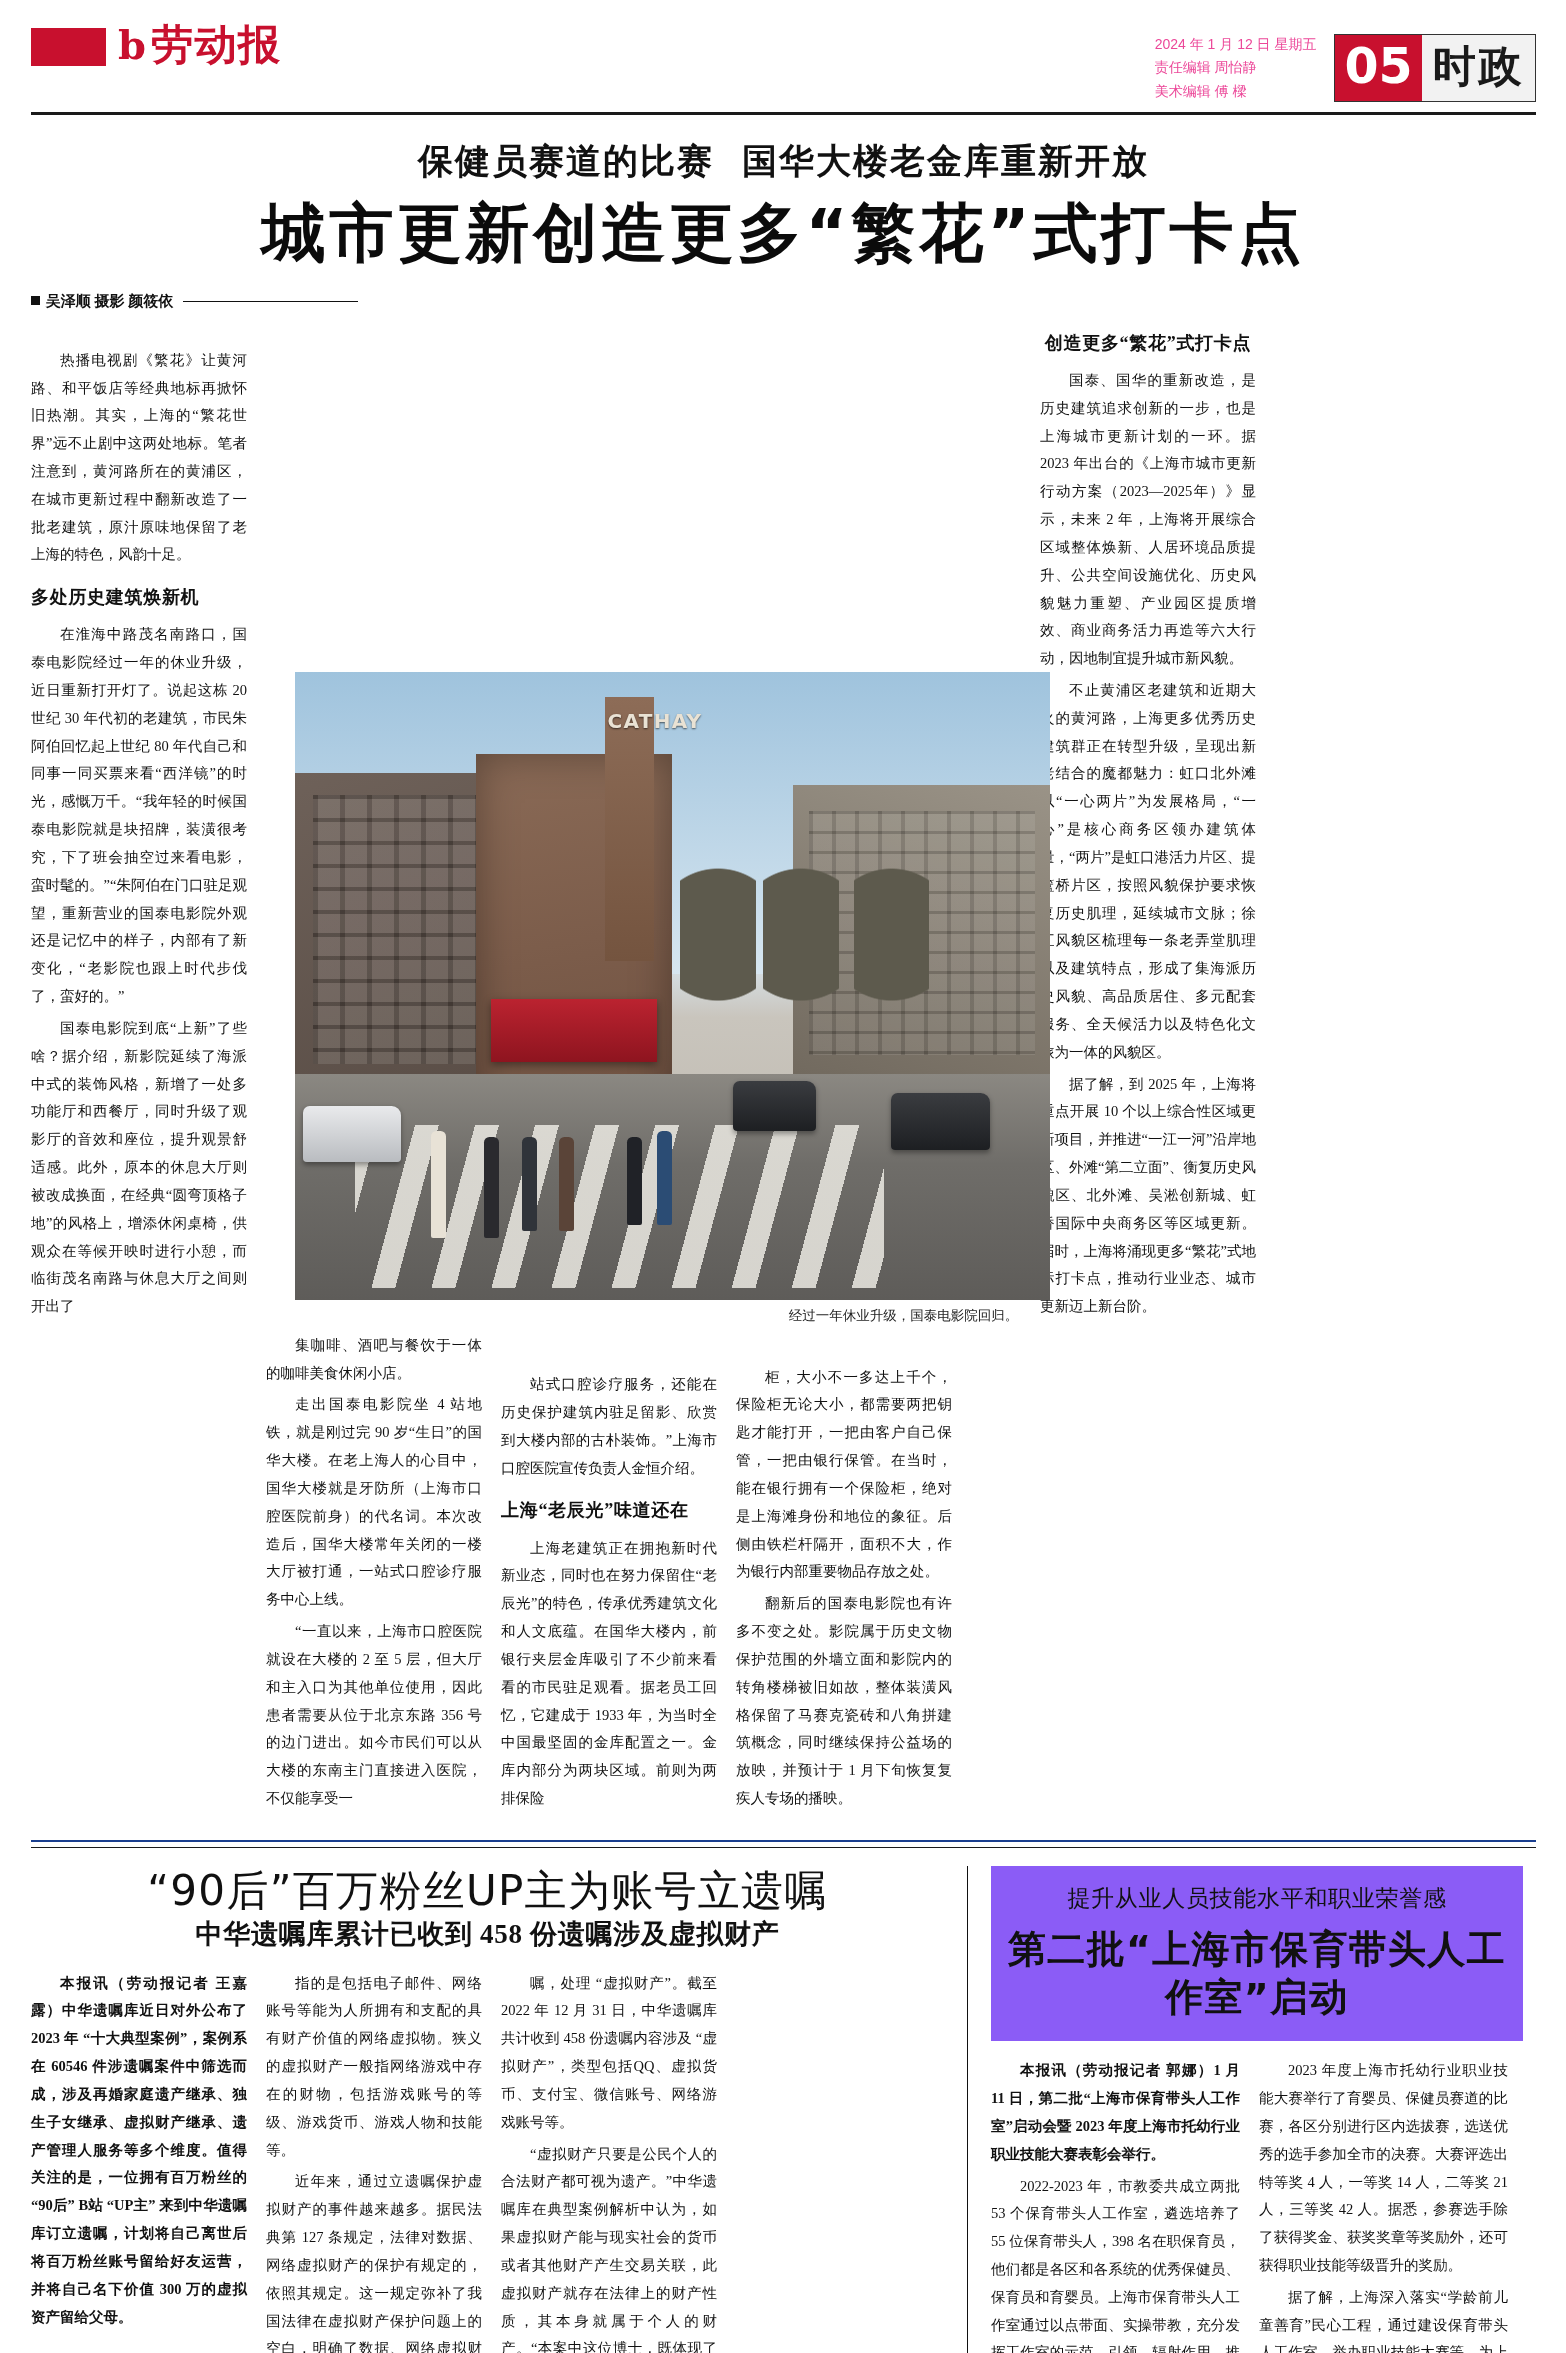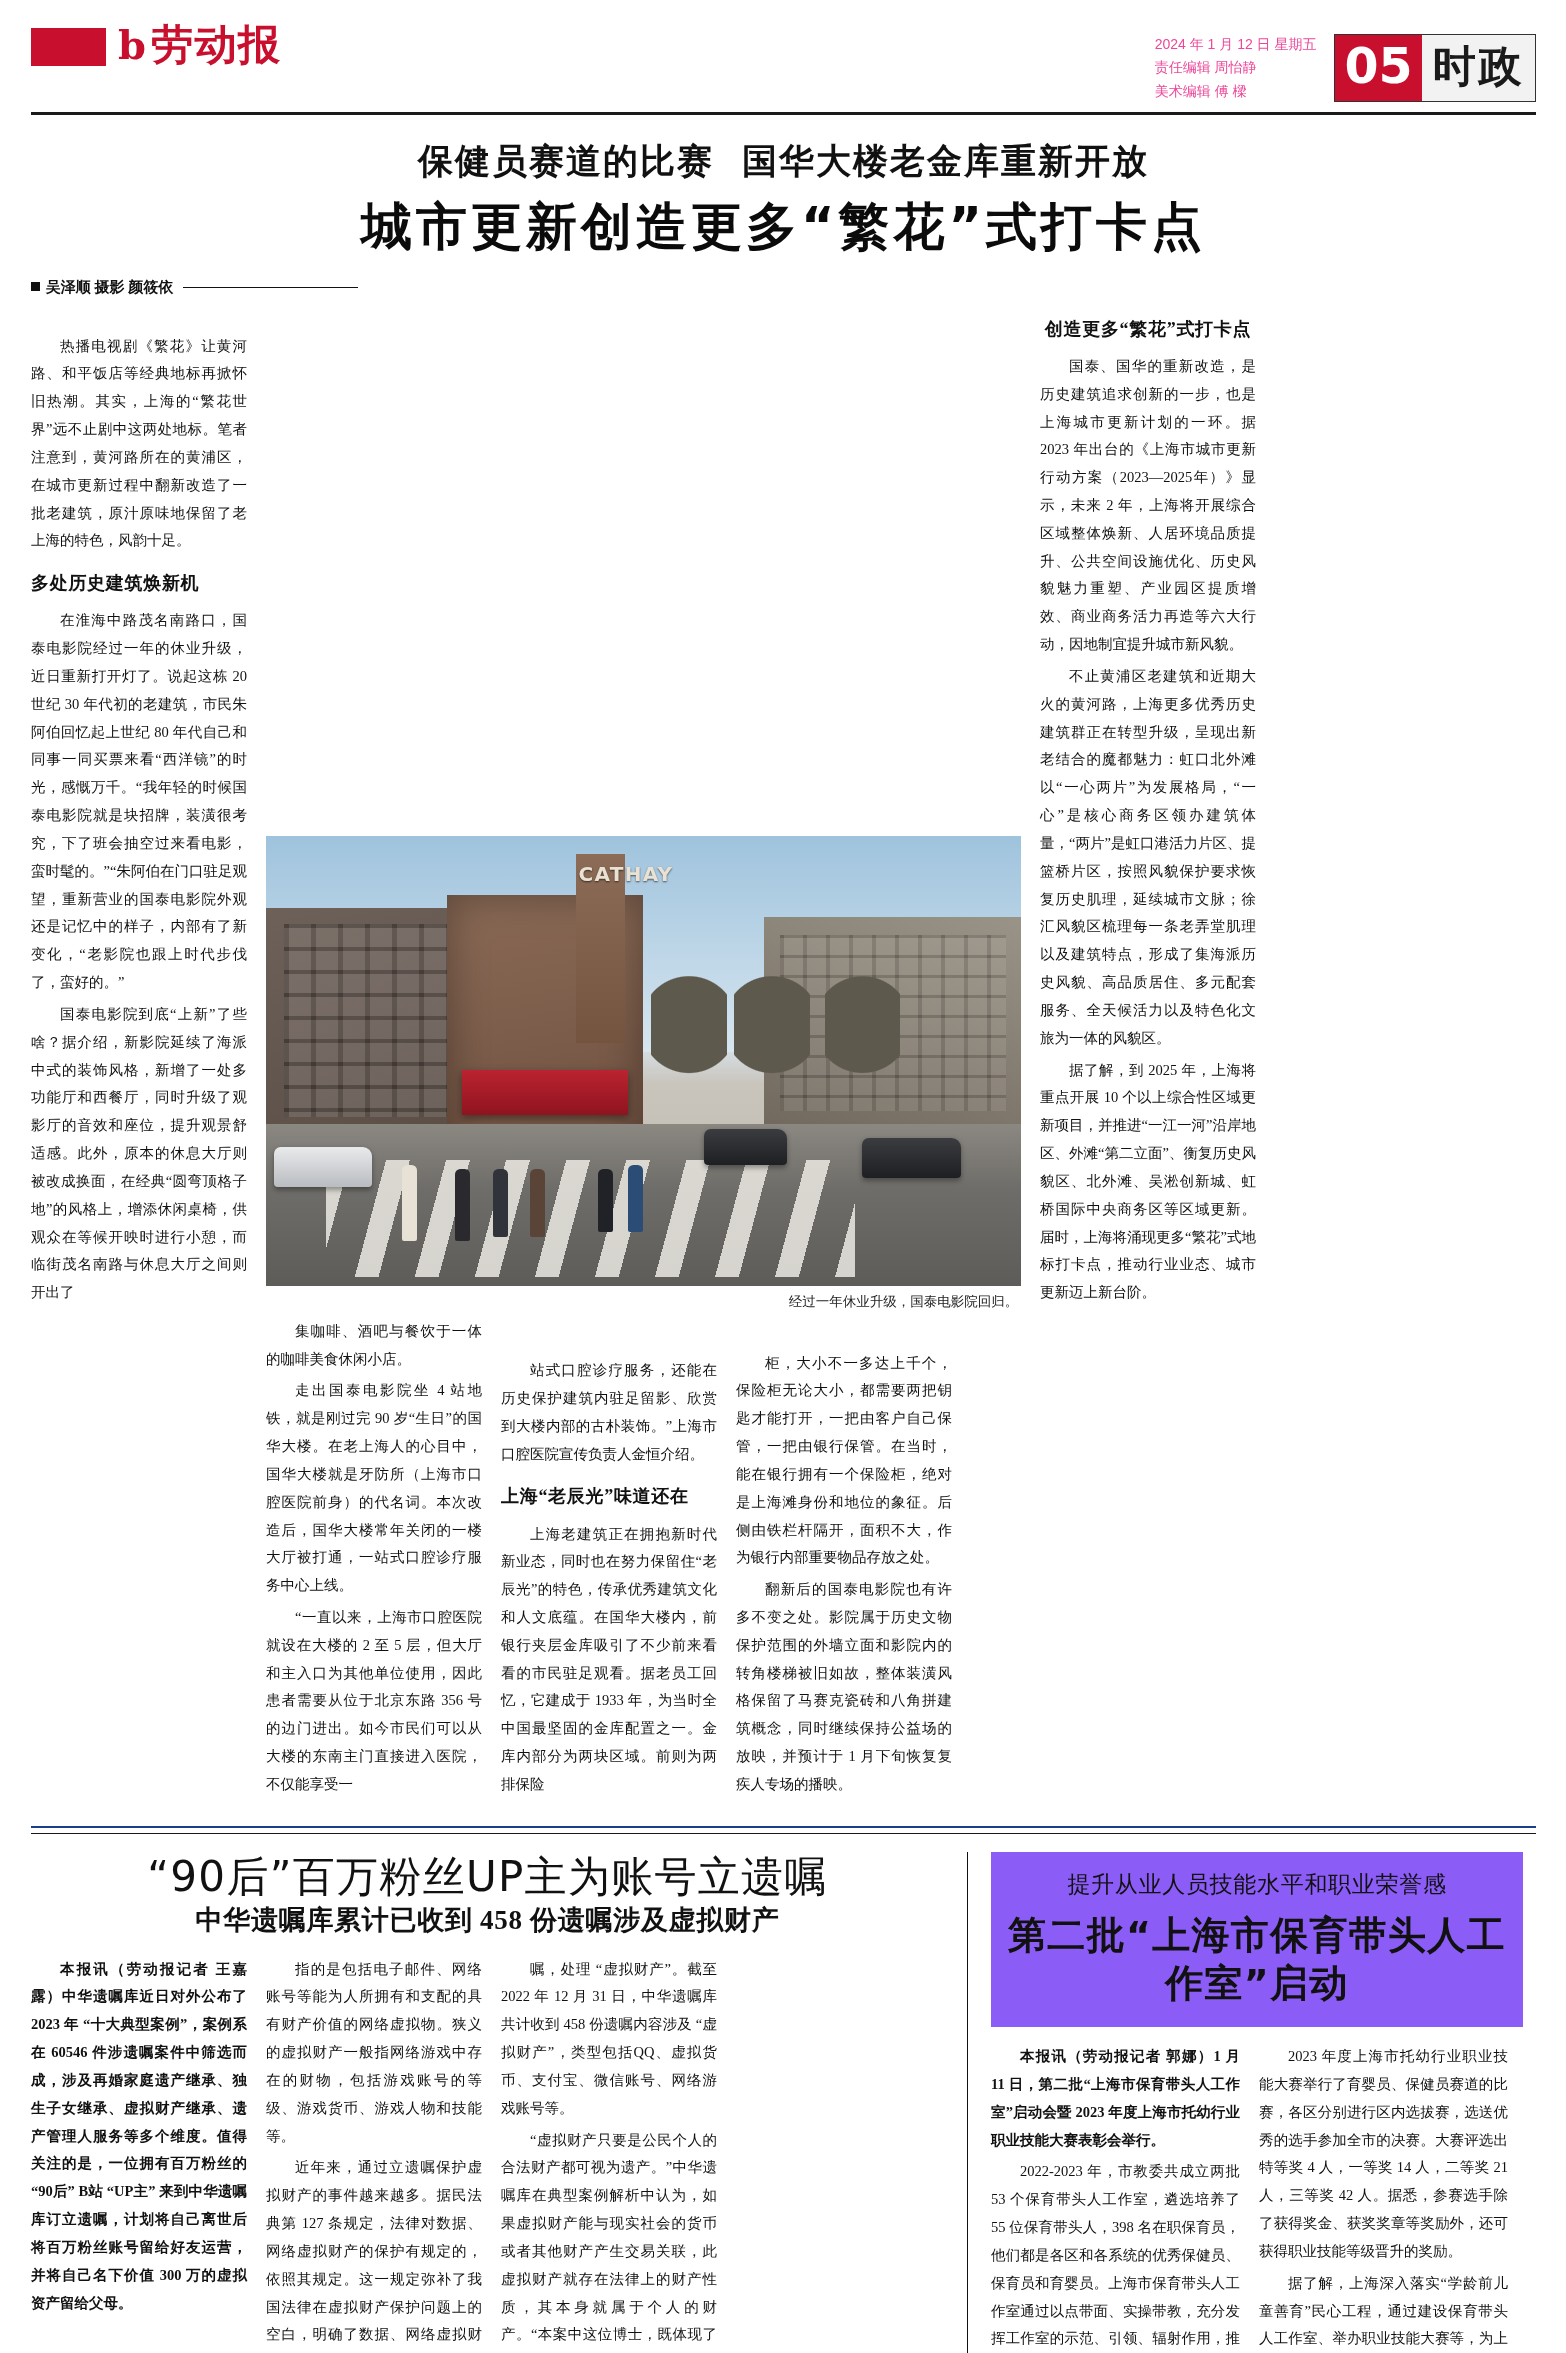--- a/index.html
+++ b/index.html
@@ -76,21 +76,21 @@
   }
 
   
   .headline-zone { text-align: center; padding: 23px 0 6.7px 0; }
   .kicker {
     font-size: 35px; font-weight: bold; letter-spacing: 2px;
     color: #111; margin-bottom: 13.5px;
   }
   .kicker .gap { display: inline-block; width: 28px; }
   .main-head {
-    font-size: 51px; font-weight: bold; letter-spacing: 4px;
+    font-size: 64px; font-weight: bold; letter-spacing: 4px;
     color: #0b0b0b; line-height: 1.08;
     font-family: "DejaVu Sans", "Liberation Sans", sans-serif;
   }
 
   
   .byline-row {
     margin-top: 17.5px;
     display: flex; align-items: center;
   }
   .byline {
@@ -122,23 +122,24 @@
   .c-mid3 { width: 216px; }
 
   .byline-rule {
     flex: 1; height: 1.3px; background: #111; margin-left: 9.4px;
     max-width: 175px;
   }
 
   
   .photo-wrap { width: 100%; }
   .photo {
-    width: 100%; height: 450px;
+    width: 100%; height: 628px;
     position: relative; overflow: hidden;
     background: linear-gradient(#bcd3e4 0%, #cfe0ec 32%, #d8e3ea 46%, #c9c5bd 55%, #b9b2a8 100%);
+    margin-left: 29px;
   }
   .photo-caption {
     font-size: 13.5px; text-align: right; padding: 6.7px 2.7px 0 0;
     color: #222;
   }
   
   .ph-sky { position:absolute; inset:0 0 52% 0; background: linear-gradient(#9fc3dd, #d7e6f0); }
   .ph-bldgL {
     position:absolute; left:0; top:16%; width:30%; height:58%;
     background: linear-gradient(160deg,#6e6159,#574b44);

